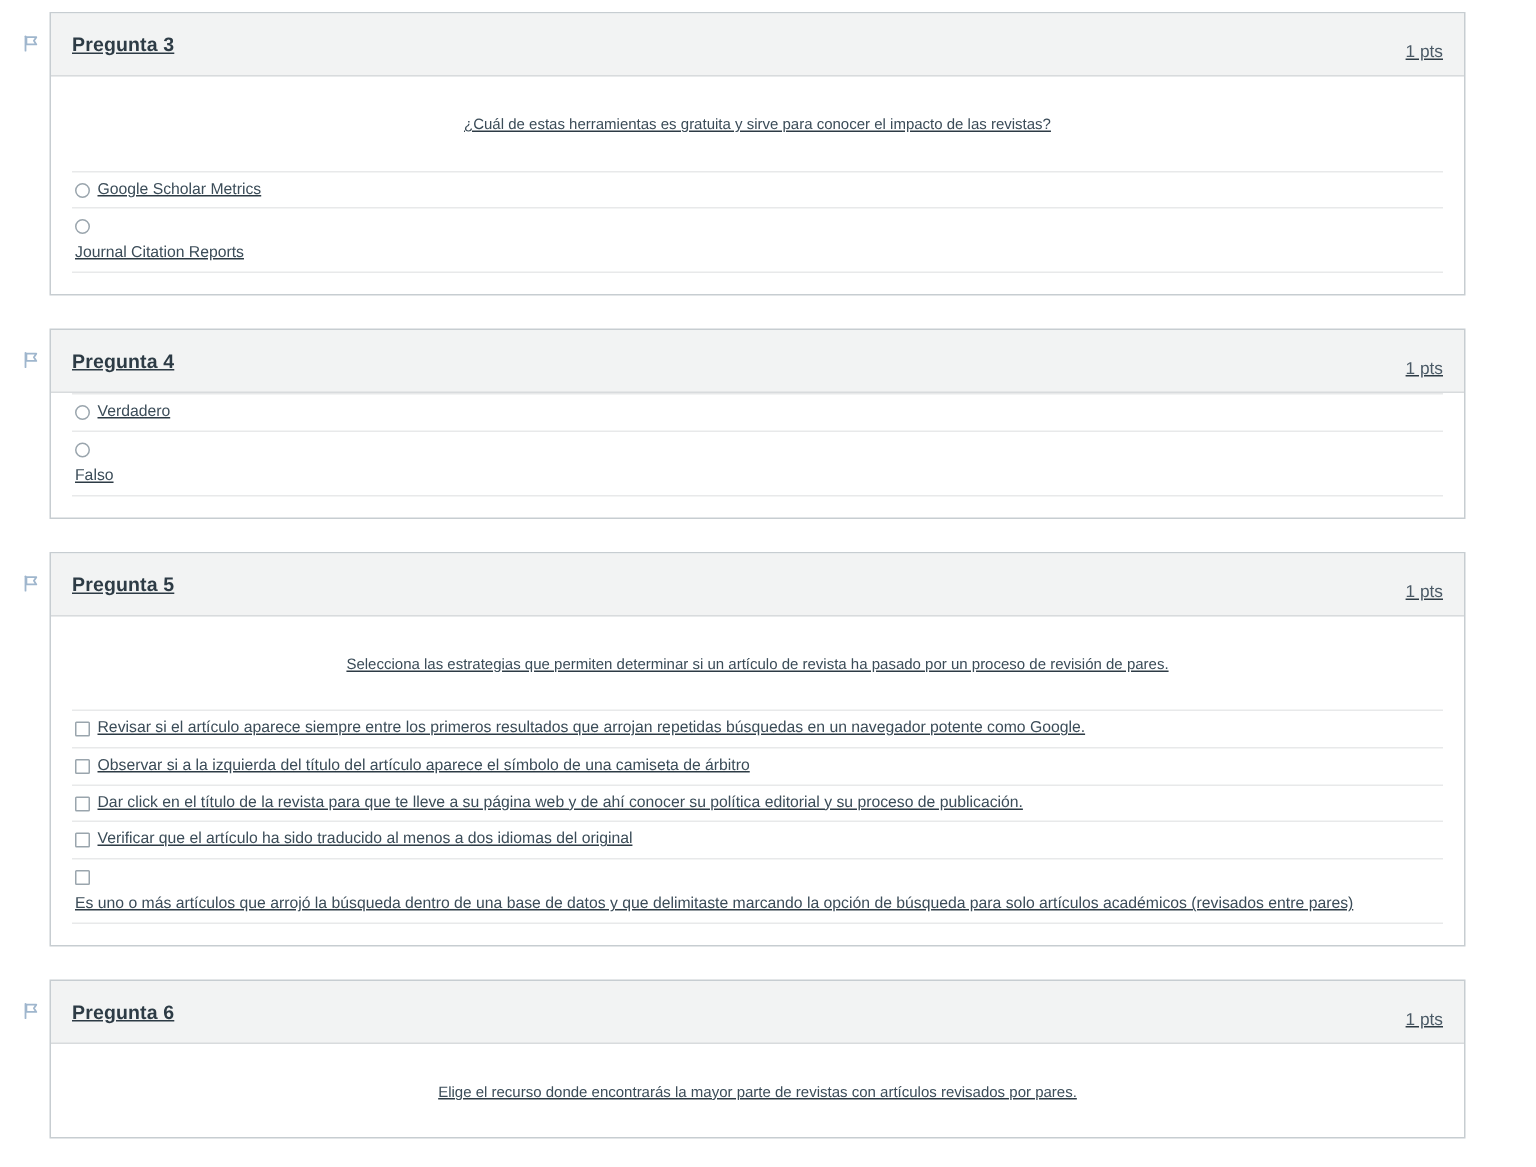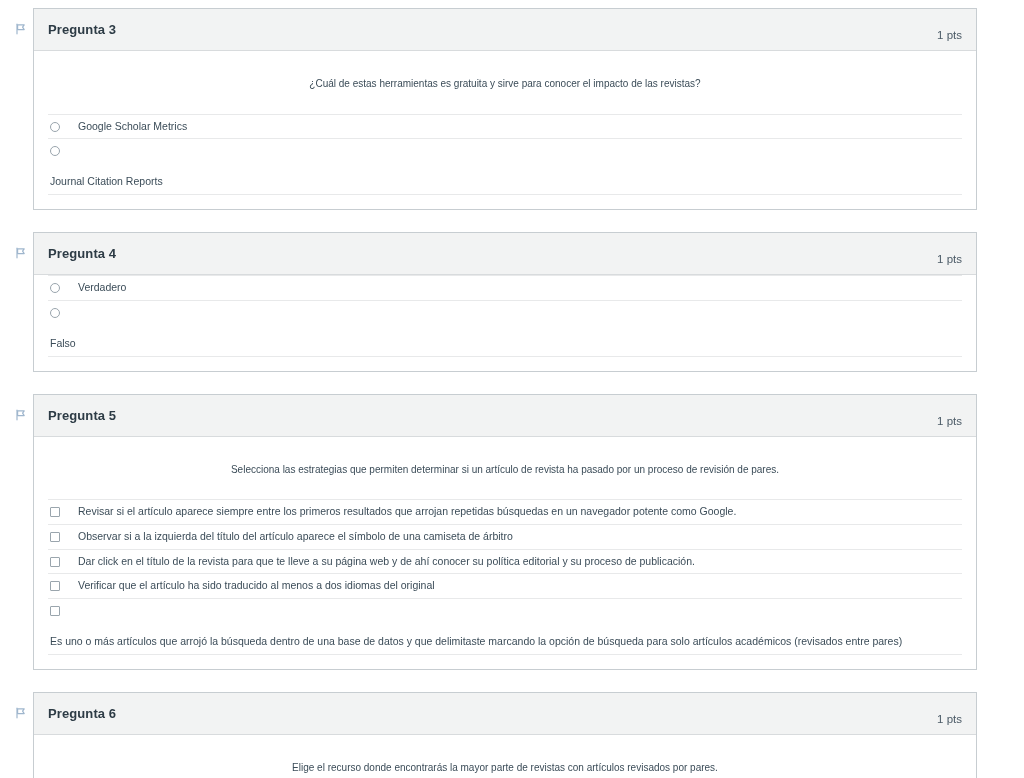--- a/index.html
+++ b/index.html
@@ -18,20 +18,21 @@
 
   #quiz-root {
     width: 1024px;
     padding-top: 8px;
     box-sizing: border-box;
   }
 
   .question-block {
     position: relative;
     margin-bottom: 22px;
+    text-decoration: underline;
   }
 
   .flag-gutter {
     position: absolute;
     left: 12px;
     top: 12px;
     width: 18px;
     height: 18px;
     display: flex;
     align-items: center;
@@ -85,21 +86,21 @@
     text-align: center;
   }
 
   .answers {
     padding: 0 14px 14px 14px;
   }
 
   .answer-row {
     display: flex;
     align-items: flex-start;
-    gap: 18px;
+    gap: 5px;
     padding: 4px 2px 4px 2px;
     border-top: 1px solid #e8e9ea;
     font-size: 10.5px;
     line-height: 1.5;
     color: #3b4c58;
     cursor: pointer;
   }
   .answer-row:last-child {
     border-bottom: 1px solid #e8e9ea;
     flex-direction: column;

